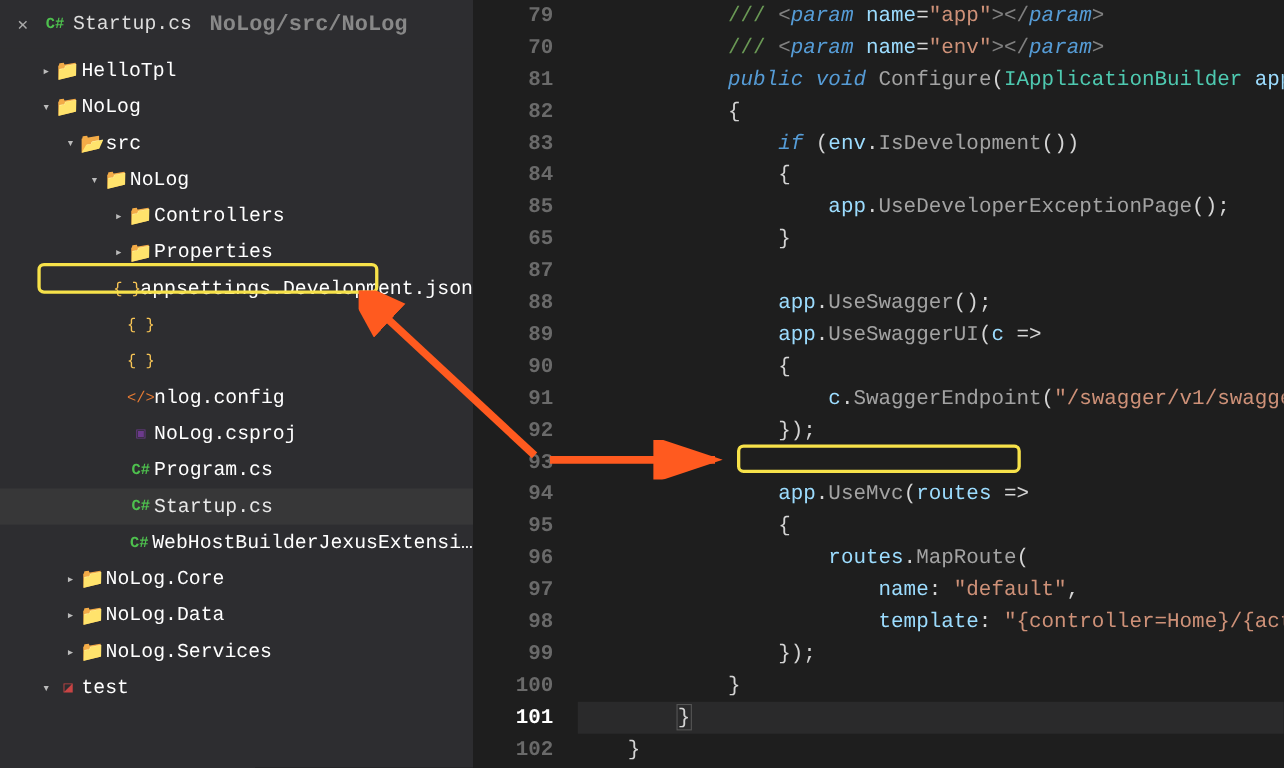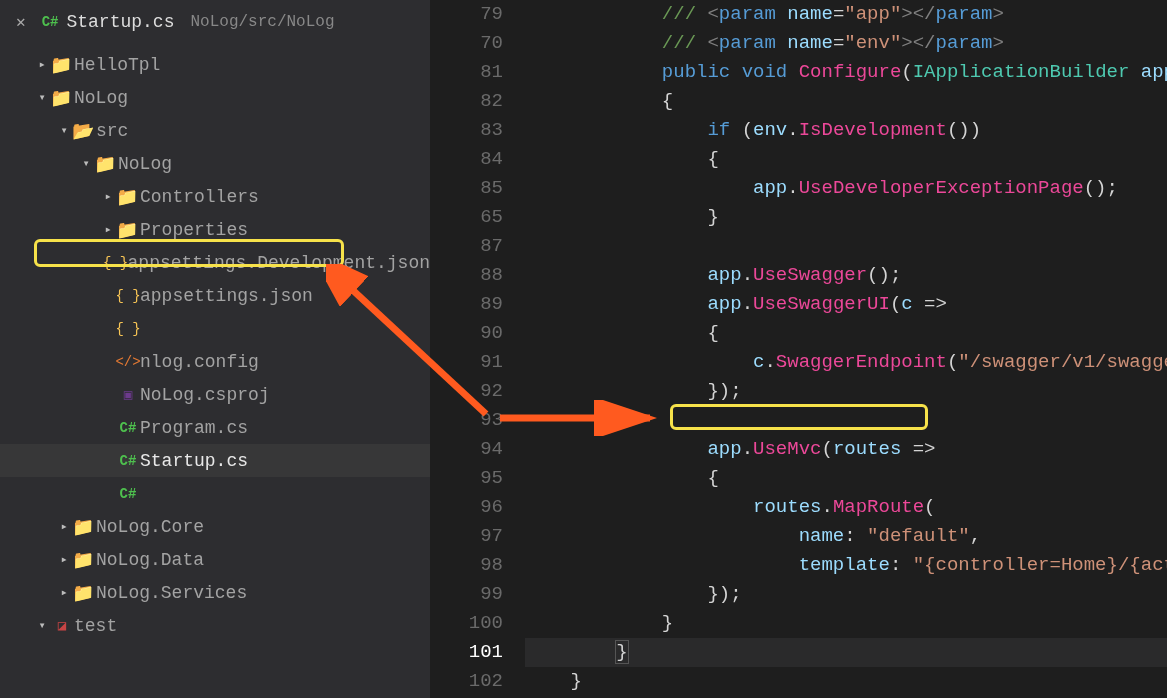--- a/index.html
+++ b/index.html
@@ -32,21 +32,21 @@
   gap: 8px;
 }
 .close-x { color: #aaa; font-size: 16px; margin-right: 8px; }
 .csharp-icon {
   color: #4ec04e;
   font-weight: bold;
   font-size: 14px;
   background: transparent;
 }
 .tab-file { color: #ddd; }
-.tab-path { color: #888; font-size: 16px; margin-left: 8px; }
+.tab-path { color: #888; font-size: 20px; margin-left: 8px; font-weight: bold; }
 .section-header {
   background: #373738;
   color: #c8c8c8;
   font-size: 13px;
   font-weight: bold;
   padding: 4px 10px 4px 10px;
   display: flex;
   align-items: center;
   gap: 4px;
 }
@@ -68,55 +68,55 @@
 .chev { width: 16px; display: inline-flex; justify-content: center; color: #bbb; font-size: 12px; }
 .chev-right::before { content: "▸"; }
 .chev-down::before { content: "▾"; }
 .icon { width: 24px; display: inline-flex; justify-content: center; align-items: center; }
 .folder-icon { color: #c09553; }
 .folder-green { color: #5cb85c; }
 .json-icon { color: #f8c555; font-size: 14px; }
 .xml-icon { color: #e37933; font-size: 14px; }
 .csproj-icon { color: #6c3a8c; font-size: 14px; }
 .test-icon { color: #c74444; font-size: 14px; }
-.label { color: #a3a3a3; }
+.label { color: #ffffff; }
 .label.active { color: #e8e8e8; }
 
 .editor {
   flex: 1;
   background: #1e1e1e;
   display: flex;
   font-size: 19px;
   line-height: 29px;
   position: relative;
 }
 .gutter {
   width: 95px;
   text-align: right;
   padding-right: 22px;
   color: #6a6a6a;
   user-select: none;
 }
-.gutter .ln { height: 29px; }
+.gutter .ln { height: 29px; font-weight: bold; }
 .gutter .ln.current { color: #ffffff; }
 .code {
   flex: 1;
   white-space: pre;
   overflow: hidden;
 }
 .code .line { height: 29px; }
 .code .line.current-line { background: #2a2a2b; }
 
 .tk-comment { color: #6a9955; }
 .tk-tag { color: #808080; }
 .tk-attr { color: #9cdcfe; }
 .tk-string { color: #ce9178; }
-.tk-keyword { color: #569cd6; }
+.tk-keyword { color: #569cd6; font-style: italic; }
 .tk-type { color: #4ec9b0; }
-.tk-method { color: #ec4899; }
+.tk-method { color: #a3a3a3; }
 .tk-param { color: #9cdcfe; }
 .tk-var { color: #9cdcfe; }
 .tk-punct { color: #d4d4d4; }
 .tk-op { color: #d4d4d4; }
 .yellow-box {
   border: 3px solid #f7e24a;
   border-radius: 6px;
   position: absolute;
 }
 .arrow {
@@ -175,21 +175,20 @@
       <div class="tree-row">
         <span class="indent" style="width: 100px;"></span>
         <span class="chev"></span>
         <span class="icon json-icon">{ }</span>
         <span class="label">appsettings.Development.json</span>
       </div>
       <div class="tree-row">
         <span class="indent" style="width: 100px;"></span>
         <span class="chev"></span>
         <span class="icon json-icon">{ }</span>
-        <span class="label">appsettings.json</span>
       </div>
       <div class="tree-row">
         <span class="indent" style="width: 100px;"></span>
         <span class="chev"></span>
         <span class="icon json-icon">{ }</span>
       </div>
       <div class="tree-row">
         <span class="indent" style="width: 100px;"></span>
         <span class="chev"></span>
         <span class="icon xml-icon">&lt;/&gt;</span>
@@ -210,20 +209,21 @@
       <div class="tree-row selected">
         <span class="indent" style="width: 100px;"></span>
         <span class="chev"></span>
         <span class="icon csharp-icon">C#</span>
         <span class="label active">Startup.cs</span>
       </div>
       <div class="tree-row">
         <span class="indent" style="width: 100px;"></span>
         <span class="chev"></span>
         <span class="icon csharp-icon">C#</span>
+        <span class="label">WebHostBuilderJexusExtensi…</span>
       </div>
       <div class="tree-row">
         <span class="indent" style="width: 56px;"></span>
         <span class="chev chev-right"></span>
         <span class="icon folder-icon">📁</span>
         <span class="label">NoLog.Core</span>
       </div>
       <div class="tree-row">
         <span class="indent" style="width: 56px;"></span>
         <span class="chev chev-right"></span>

